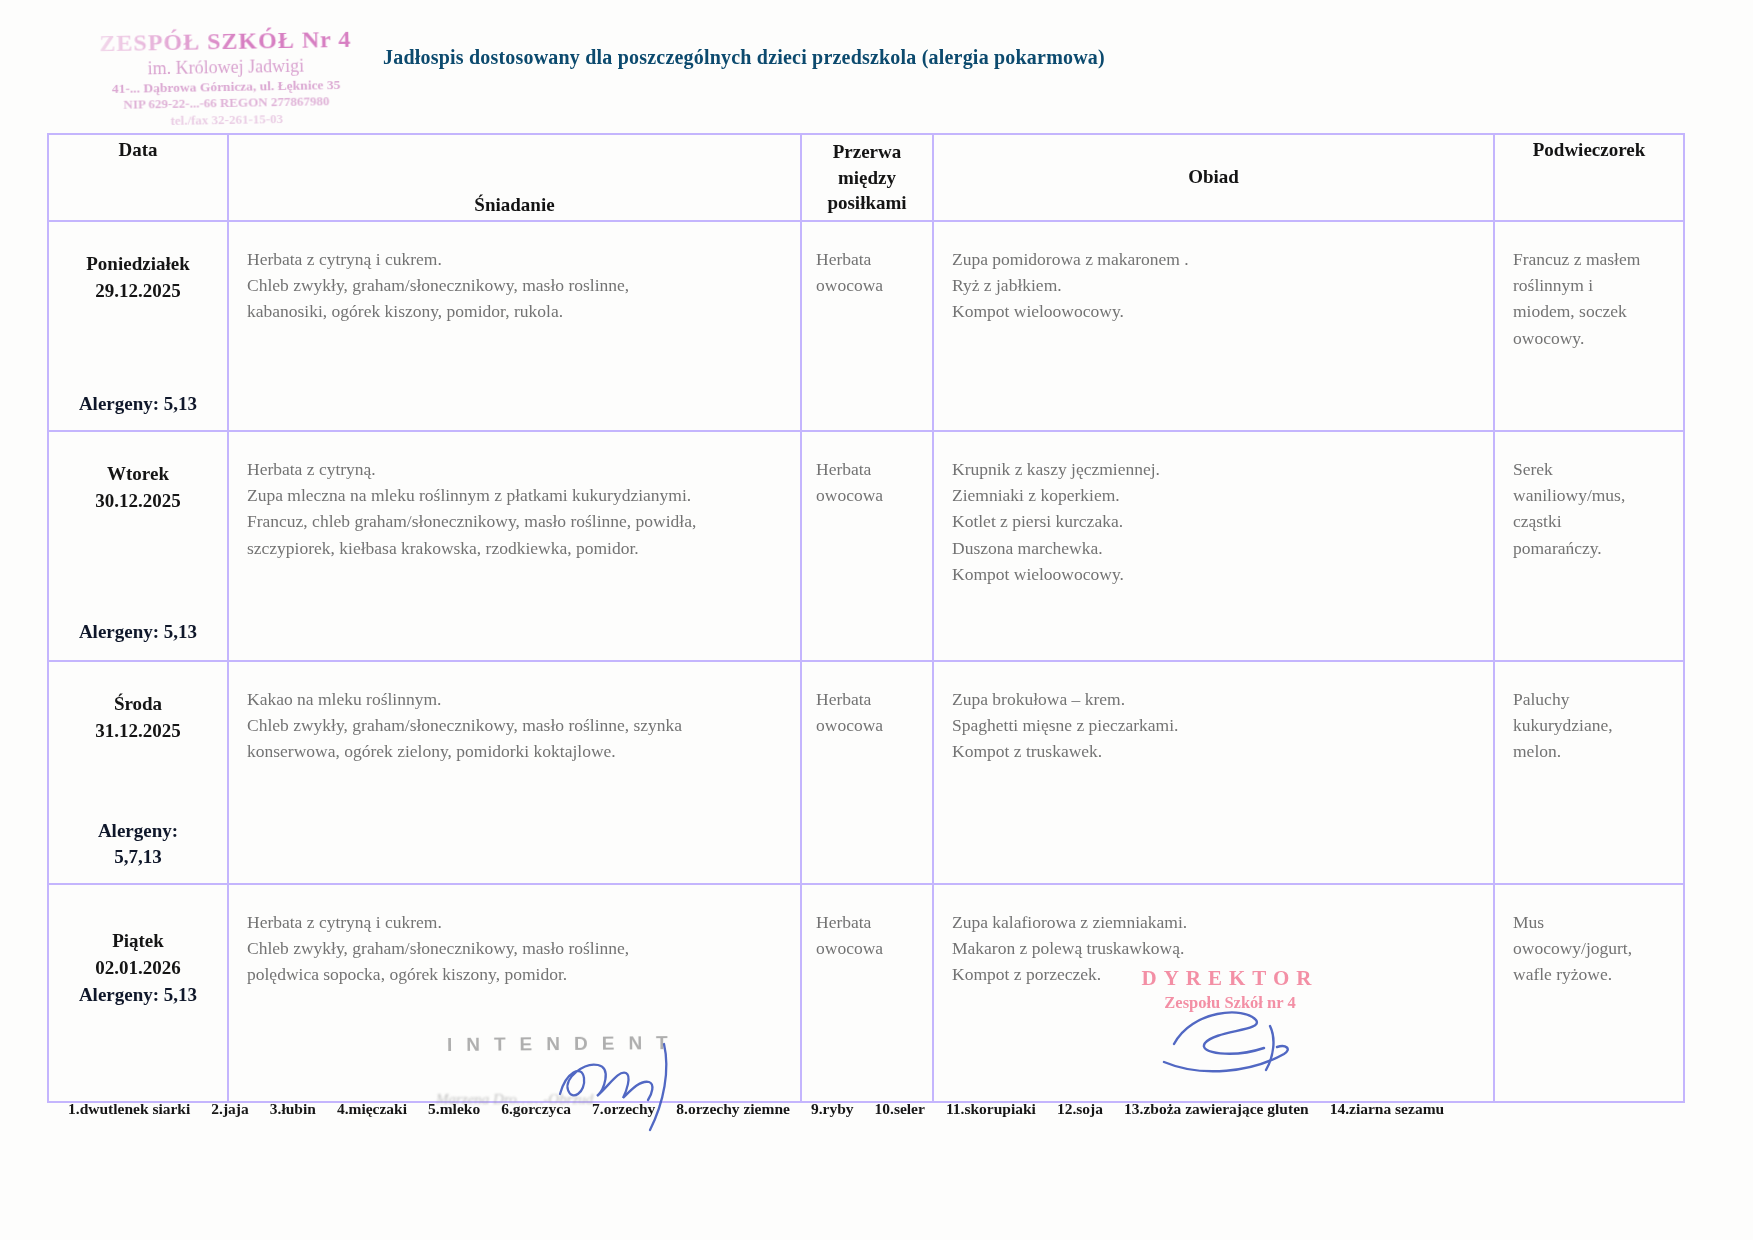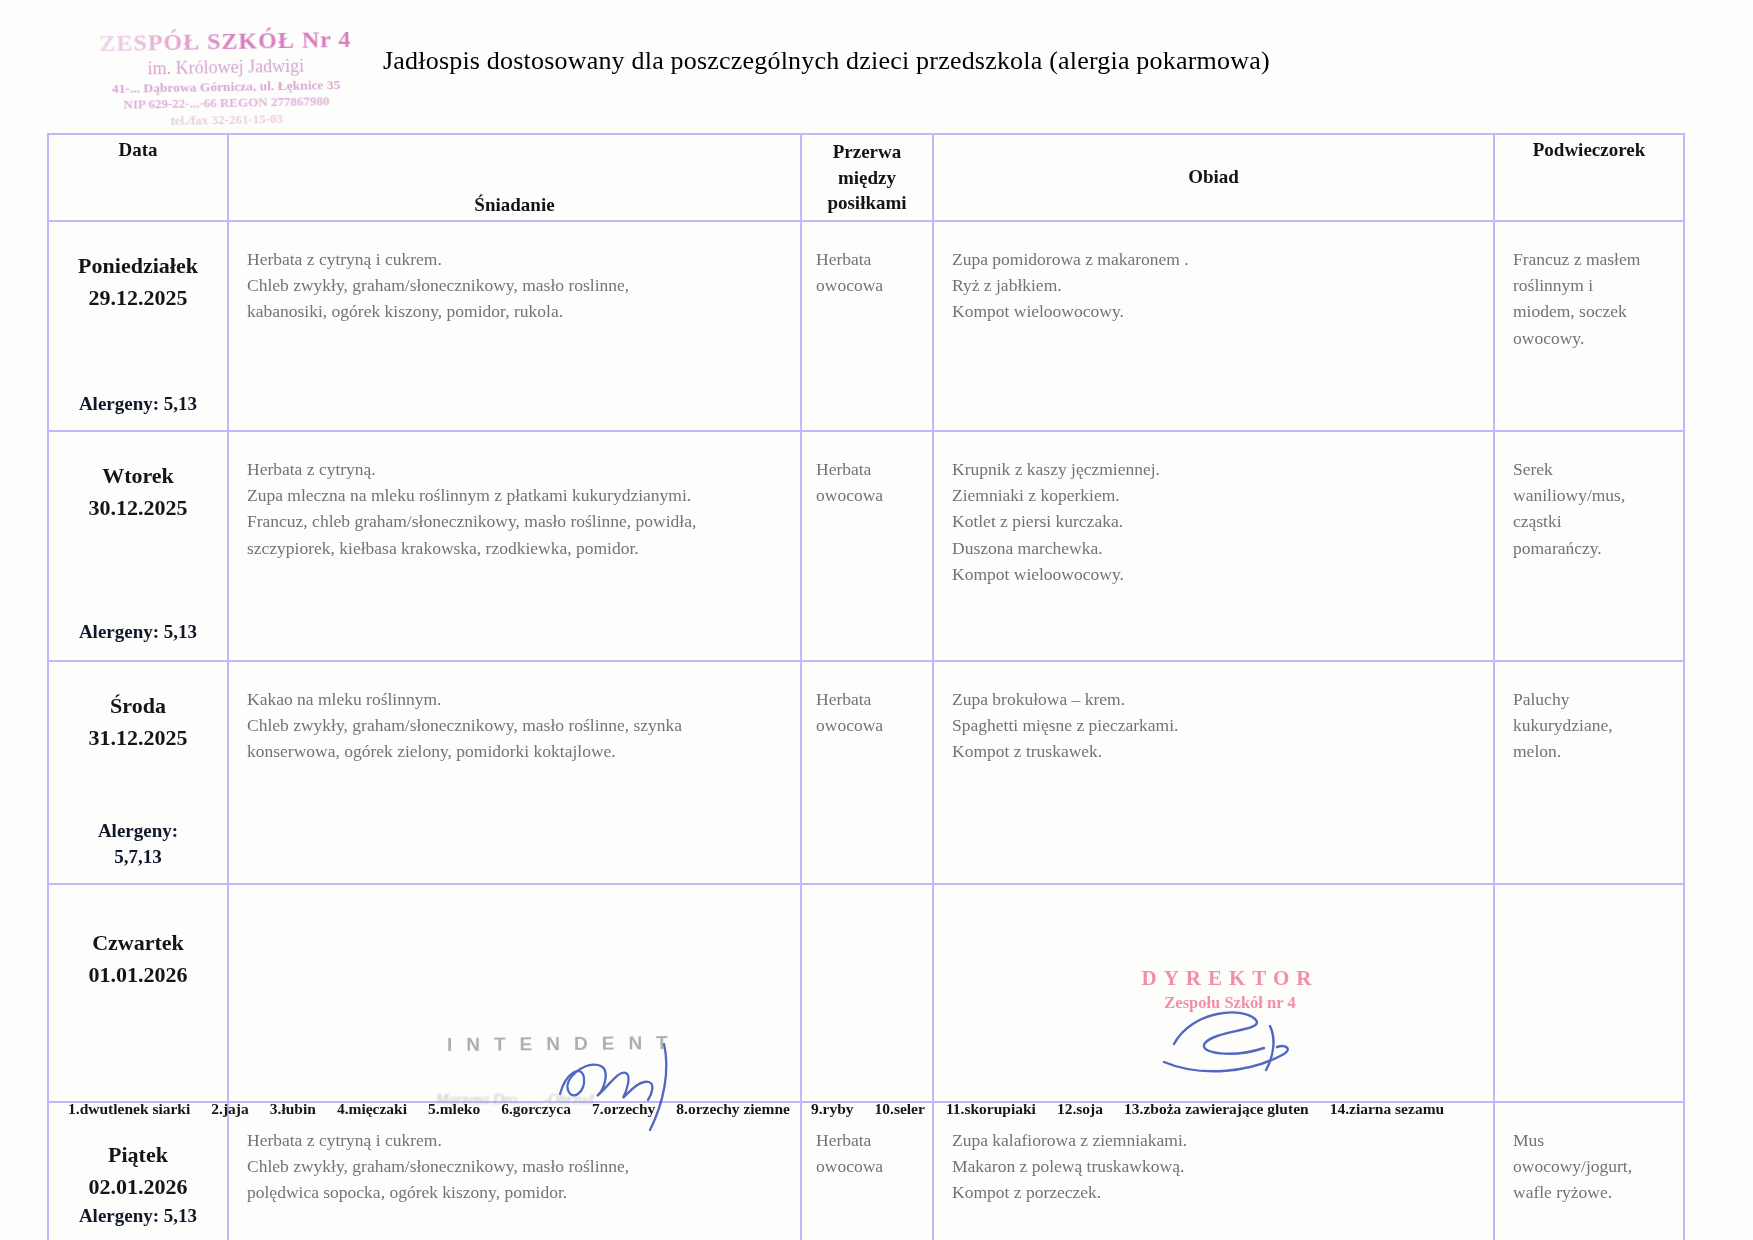--- a/index.html
+++ b/index.html
@@ -28,22 +28,22 @@
             mask-image:linear-gradient(90deg,rgba(0,0,0,.18),rgba(0,0,0,1) 55%);
   }
   .school-stamp .s2{font-size:18px;opacity:.85;}
   .school-stamp .s3{font-size:13.5px;font-weight:bold;opacity:.8;}
   .school-stamp .s4{font-size:13px;font-weight:bold;opacity:.7;}
   .school-stamp .s5{font-size:13px;font-weight:bold;opacity:.45;}
 
   
   .doc-title{
     position:absolute;left:383px;top:46px;margin:0;
-    font-size:26px;font-weight:normal;letter-spacing:.2px;
-    color:#000000;
+    font-size:20px;font-weight:bold;letter-spacing:.2px;
+    color:#0c4a6e;
   }
 
   
   table.menu{
     position:absolute;left:47px;top:133px;
     width:1636px;
     border-collapse:collapse;
     table-layout:fixed;
   }
   table.menu col.c-data{width:180px;}
@@ -80,21 +80,21 @@
     padding:24px 14px 8px 18px;
     color:#737373;
   }
   td.cell-przerwa{padding-left:14px;}
 
   td.cell-data{padding:0;vertical-align:top;}
   .date-inner{
     display:flex;flex-direction:column;align-items:center;
     text-align:center;
   }
-  .day,.date{font-size:22px;font-weight:bold;line-height:1.45;color:#151515;}
+  .day,.date{font-size:19px;font-weight:bold;line-height:1.45;color:#151515;}
   .allergens{font-size:19px;font-weight:bold;white-space:pre-line;line-height:1.4;color:#0f172a;}
 
   tbody tr:nth-child(1) .date-inner{height:168px;justify-content:space-between;padding:28px 2px 12px;}
   tbody tr:nth-child(2) .date-inner{height:186px;justify-content:space-between;padding:28px 2px 14px;}
   tbody tr:nth-child(3) .date-inner{height:181px;justify-content:space-between;padding:28px 2px 12px;}
   tbody tr:nth-child(4) .date-inner{height:174px;justify-content:flex-start;padding:42px 2px 0;}
   tbody tr:nth-child(5) .date-inner{height:146px;justify-content:flex-start;padding:36px 2px 0;}
 
   
   .intendent-label{
@@ -234,34 +234,20 @@
 Spaghetti mięsne z pieczarkami.
 Kompot z truskawek.</td>
           <td class="cell-meal cell-podwieczorek">Paluchy
 kukurydziane,
 melon.</td>
         </tr>
         <tr>
           <td class="cell-data">
             <div class="date-inner">
               <div>
-                <div class="day">Czwartek</div>
-                <div class="date">01.01.2026</div>
-              </div>
-            </div>
-          </td>
-          <td class="cell-meal cell-sniadanie"></td>
-          <td class="cell-meal cell-przerwa"></td>
-          <td class="cell-meal cell-obiad"></td>
-          <td class="cell-meal cell-podwieczorek"></td>
-        </tr>
-        <tr>
-          <td class="cell-data">
-            <div class="date-inner">
-              <div>
                 <div class="day">Piątek</div>
                 <div class="date">02.01.2026</div>
               </div>
               <div class="allergens">Alergeny: 5,13</div>
             </div>
           </td>
           <td class="cell-meal cell-sniadanie">Herbata z cytryną i cukrem.
 Chleb zwykły,  graham/słonecznikowy, masło roślinne,
 polędwica sopocka, ogórek kiszony, pomidor.</td>
           <td class="cell-meal cell-przerwa">Herbata

